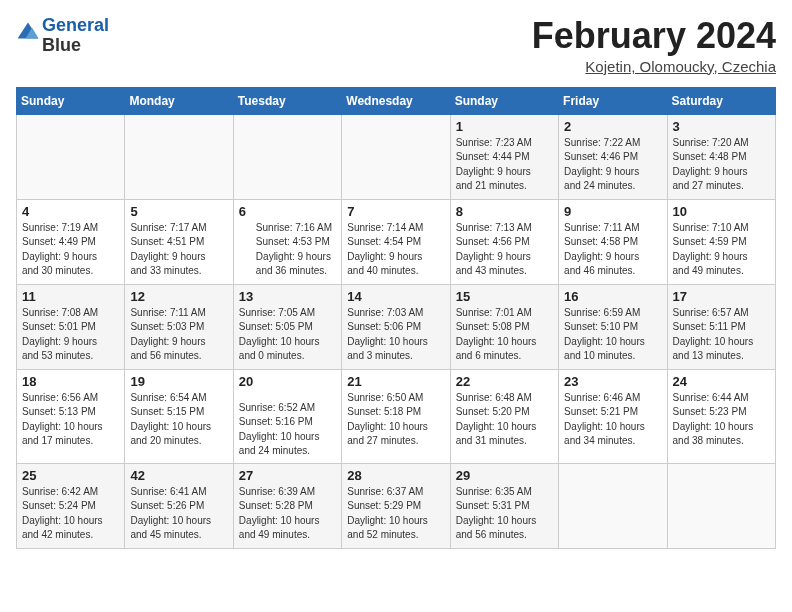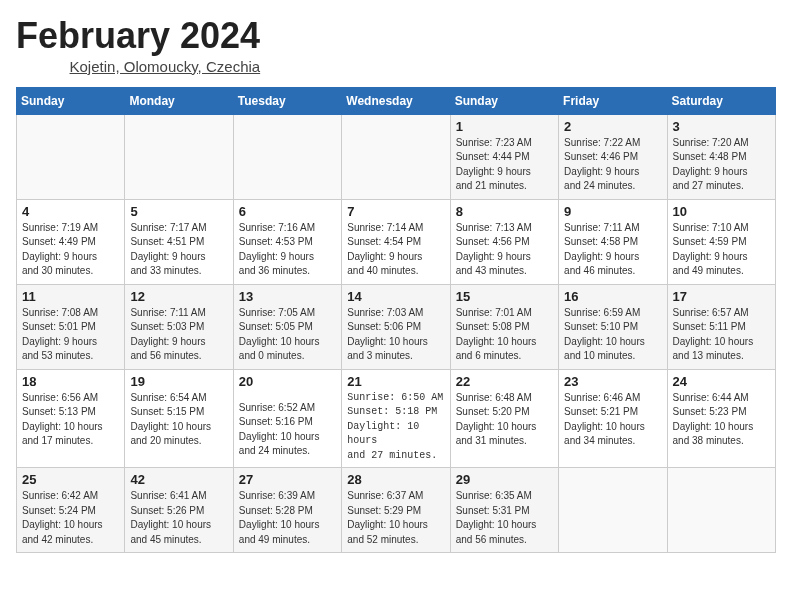--- a/index.html
+++ b/index.html
@@ -90,20 +90,34 @@
       line-height: 1.45;
     }
     .empty-cell {
       background: #f9f9f9 !important;
     }
   </style>
 </head>
 <body>
 
 <div class="header-section">
+  <div class="logo">
+    <div>
+      <svg class="logo-icon" viewBox="0 0 30 30" xmlns="http://www.w3.org/2000/svg">
+        <polygon points="15,2 28,22 2,22" fill="#2a6db5"></polygon>
+        <polygon points="20,8 28,22 12,22" fill="#5a9fd4"></polygon>
+      </svg>
+    </div>
+    <div>
+      <div class="logo-text">
+        <span class="blue">General</span><br>
+        <span>Blue</span>
+      </div>
+    </div>
+  </div>
   <div class="title-block">
     <div class="month-year">February 2024</div>
     <div class="location">Kojetin, Olomoucky, Czechia</div>
   </div>
 </div>
 
 <table>
   <thead>
     <tr id="header-row">
         <th>Sunday</th>
@@ -153,21 +167,21 @@
         </td>
         <td>
           <span class="day-number">5</span>
           <div class="day-info" style="white-space: pre-line;">Sunrise: 7:17 AM
 Sunset: 4:51 PM
 Daylight: 9 hours
 and 33 minutes.</div>
         </td>
         <td>
           <span class="day-number">6</span>
-          <div class="day-info" style="white-space: pre-line;">Sunrise: 7:16 AM
+          <div class="day-info" style="white-space: pre-line; margin-left: 17px;">Sunrise: 7:16 AM
 Sunset: 4:53 PM
 Daylight: 9 hours
 and 36 minutes.</div>
         </td>
         <td>
           <span class="day-number">7</span>
           <div class="day-info" style="white-space: pre-line;">Sunrise: 7:14 AM
 Sunset: 4:54 PM
 Daylight: 9 hours
 and 40 minutes.</div>
@@ -262,21 +276,21 @@
         </td>
         <td>
           <span class="day-number">20</span>
           <div class="day-info" style="white-space: pre-line; margin-top: 12px;">Sunrise: 6:52 AM
 Sunset: 5:16 PM
 Daylight: 10 hours
 and 24 minutes.</div>
         </td>
         <td>
           <span class="day-number">21</span>
-          <div class="day-info" style="white-space: pre-line; font-family: Liberation Mono, monospace;">Sunrise: 6:50 AM
+          <div class="day-info" style="white-space: pre-line;">Sunrise: 6:50 AM
 Sunset: 5:18 PM
 Daylight: 10 hours
 and 27 minutes.</div>
         </td>
         <td>
           <span class="day-number">22</span>
           <div class="day-info" style="white-space: pre-line;">Sunrise: 6:48 AM
 Sunset: 5:20 PM
 Daylight: 10 hours
 and 31 minutes.</div>

